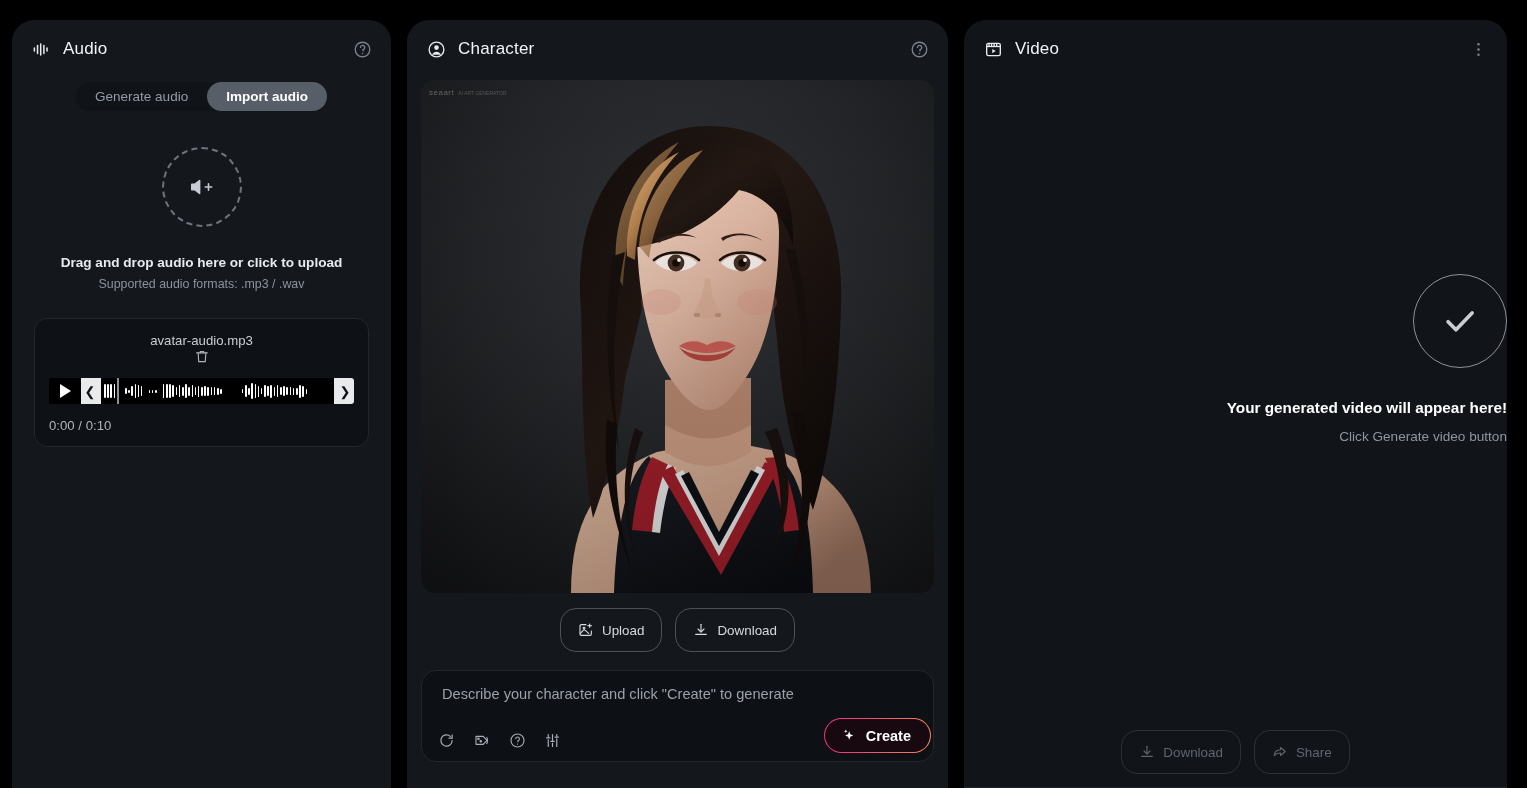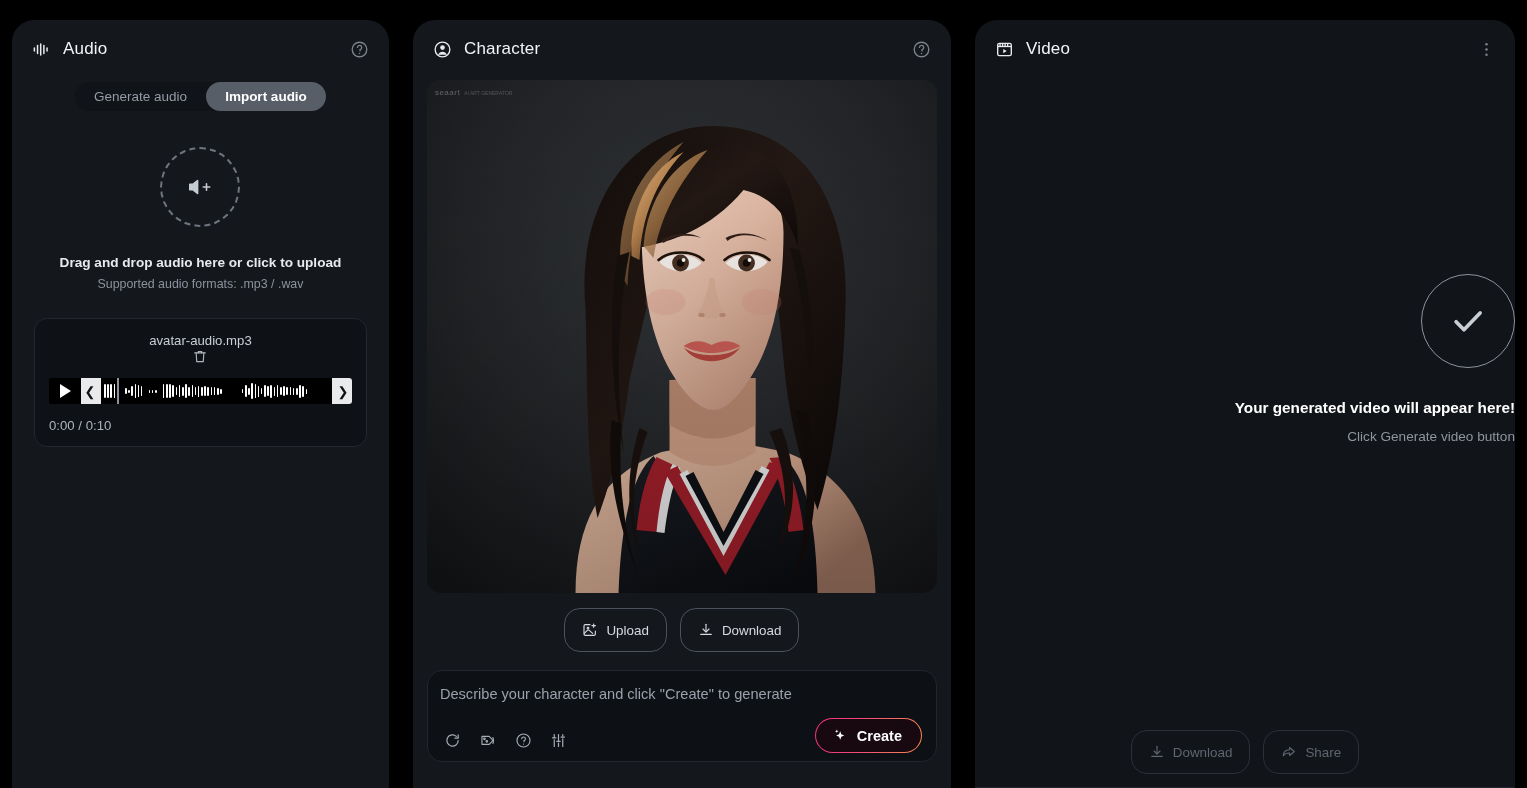--- a/index.html
+++ b/index.html
@@ -7,21 +7,21 @@
     width: 1527px; height: 788px;
     background: #000000;
     font-family: "Liberation Sans", sans-serif;
     overflow: hidden;
   }
   .stage {
     position: relative;
     width: 1527px; height: 788px;
     background: #000000;
     display: flex;
-    gap: 24px;
+    gap: 16px;
     padding: 20px 12px 0 12px;
   }
 
   
   .panel {
     background: #14171c;
     border-radius: 22px 22px 0 0;
     position: relative;
     display: flex;
     flex-direction: column;
@@ -205,39 +205,39 @@
     cursor: pointer;
   }
   .pill.muted { border-color: #2b3039; color: #5f666f; }
 
   .prompt-box {
     margin: 18px 14px 0 14px;
     background: #0d1014;
     border: 1px solid #22262d;
     border-radius: 15px;
     height: 92px;
-    padding: 15px 16px 0 12px;
+    padding: 15px 16px 0 20px;
     display: flex;
     flex-direction: column;
     position: relative;
   }
   .prompt-placeholder {
     font-size: 14.6px;
     color: #9aa1ab;
   }
   .prompt-tools {
     position: absolute;
     left: 16px; bottom: 12px;
     display: flex; align-items: center; gap: 18px;
     color: #a7adb6;
   }
   .prompt-tools > span { cursor: pointer; display: flex; }
   .create-btn {
     position: absolute;
-    right: 14px; bottom: 8px;
+    right: 2px; bottom: 8px;
     height: 35px;
     padding: 0 19px 0 15px;
     display: flex; align-items: center; gap: 9px;
     border-radius: 18px;
     color: #ffffff;
     font-size: 14.5px;
     font-weight: bold;
     cursor: pointer;
     background:
       linear-gradient(#17090f, #17090f) padding-box,

